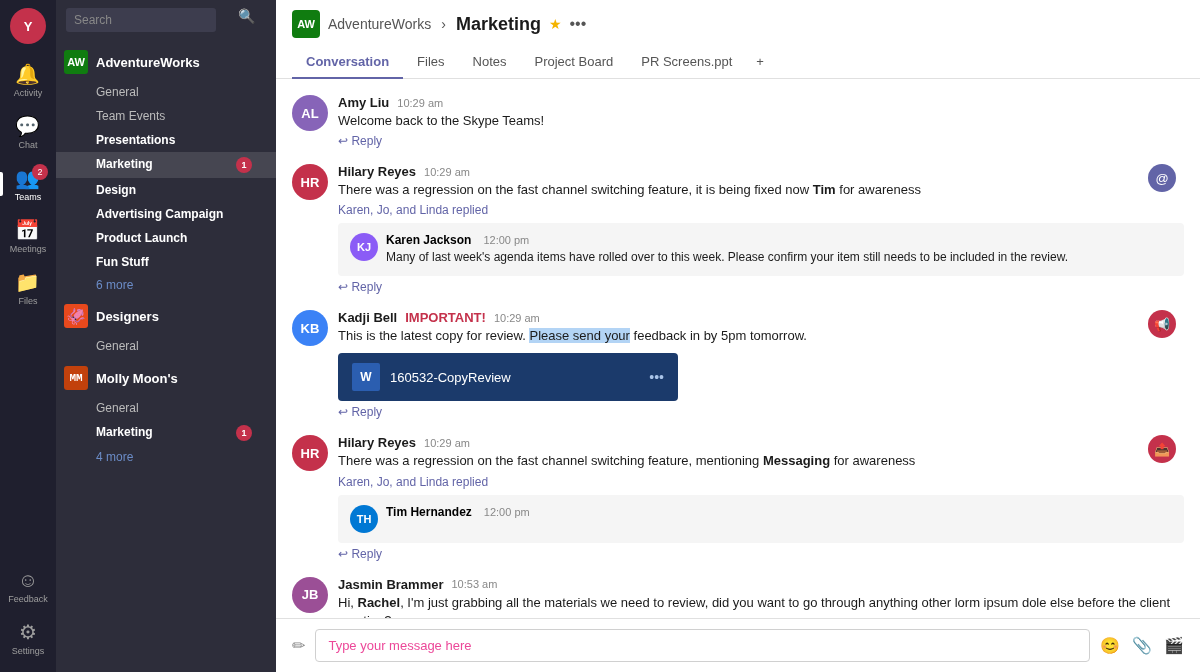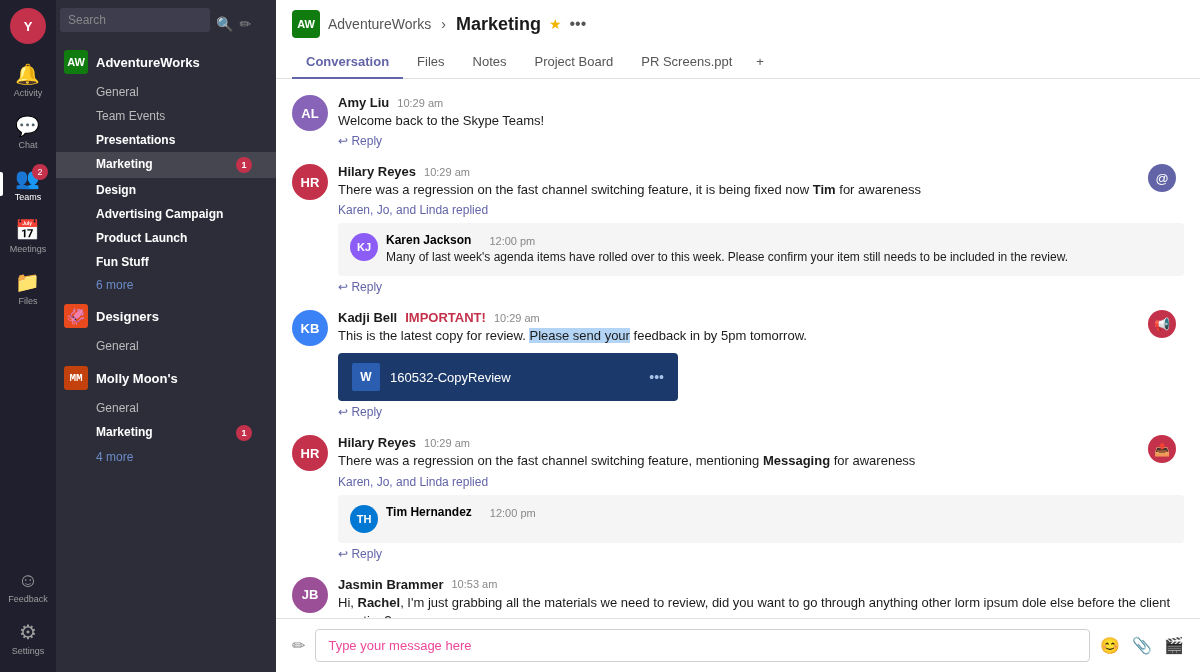--- a/index.html
+++ b/index.html
@@ -38,21 +38,21 @@
     }
     .nav-spacer { flex: 1; }
     .nav-bottom { display: flex; flex-direction: column; align-items: center; }
 
     
     .sidebar {
       width: 220px; background: #2d2d3a; color: #ccc;
       display: flex; flex-direction: column; flex-shrink: 0;
     }
     .sidebar-search {
-      padding: 8px 4px; display: flex; align-items: flex-end; gap: 6px;
+      padding: 8px 10px; display: flex; align-items: flex-start; gap: 22px;
     }
     .sidebar-search input {
       background: #3d3d4e; border: none; border-radius: 3px;
       color: #ccc; padding: 5px 8px; width: 150px; font-size: 12px;
     }
     .sidebar-search input::placeholder { color: #888; }
     .sidebar-search-icon { color: #888; font-size: 14px; cursor: pointer; }
     .sidebar-compose { color: #888; font-size: 14px; cursor: pointer; }
     .sidebar-content { flex: 1; overflow-y: auto; padding: 4px 0; }
     .team-group { margin-bottom: 2px; }
@@ -129,21 +129,21 @@
     .nested-reply {
       background: #f5f5f5; border-radius: 4px;
       margin-top: 6px; padding: 10px 12px;
       display: flex; align-items: flex-start; gap: 8px;
     }
     .nested-avatar {
       width: 28px; height: 28px; border-radius: 50%;
       display: flex; align-items: center; justify-content: center;
       font-size: 11px; font-weight: 700; color: white; flex-shrink: 0;
     }
-    .nested-meta { display: flex; align-items: flex-end; gap: 6px; margin-bottom: 2px; }
+    .nested-meta { display: flex; align-items: center; margin-bottom: 2px; }
     .nested-author { font-weight: 700; font-size: 12px; }
     .nested-time { font-size: 11px; color: #888; margin-left: 12px; }
     .nested-text { font-size: 12px; color: #1b1b1b; line-height: 1.4; }
 
     
     .file-attachment {
       background: #1b3a6b; border-radius: 4px; padding: 10px 14px;
       margin-top: 8px; display: flex; align-items: center; gap: 10px;
       max-width: 340px;
     }

